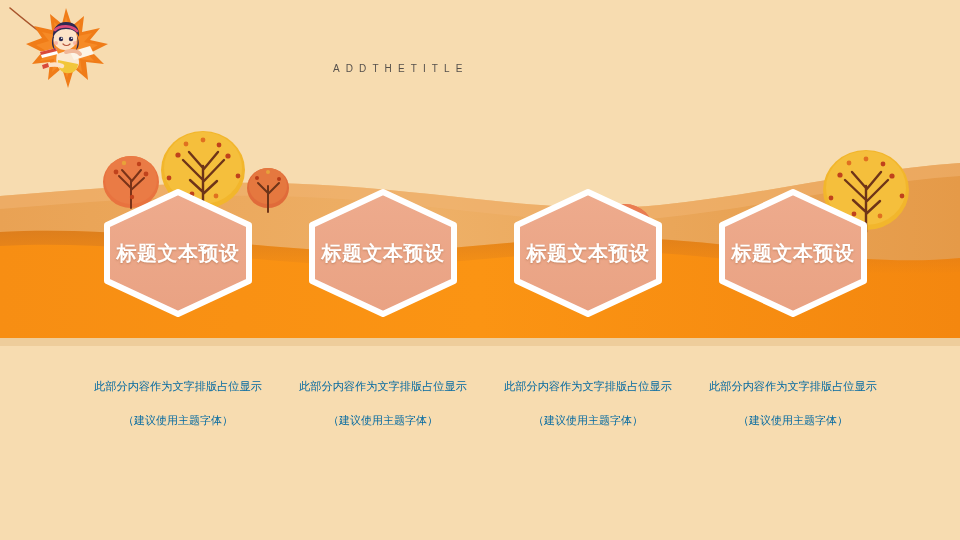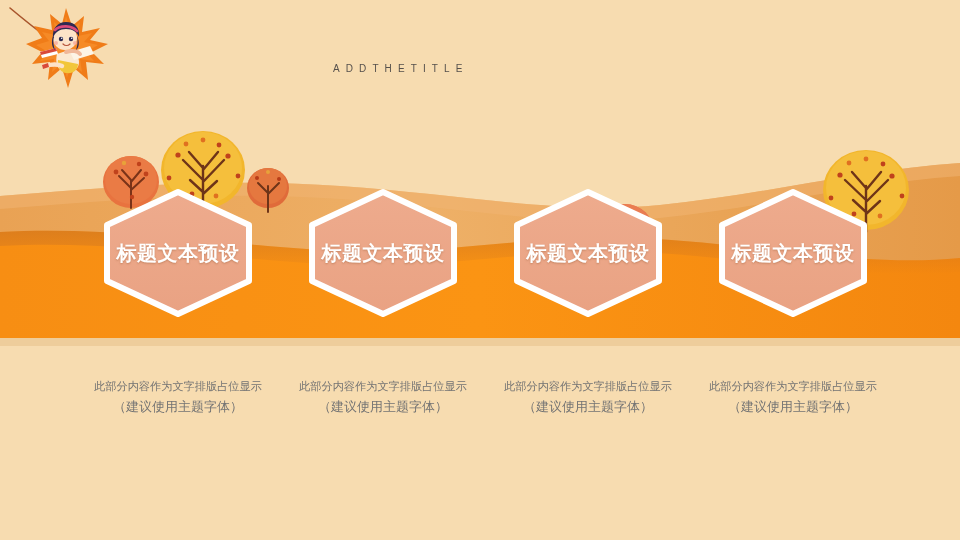--- a/index.html
+++ b/index.html
@@ -42,25 +42,25 @@
     display:flex; align-items:center; justify-content:center;
     color:#ffffff; font-size:20px; font-weight:bold; letter-spacing:0.5px;
     font-family:"DejaVu Sans","Liberation Sans",sans-serif;
     text-shadow:0 1px 2px rgba(150,90,50,.45);
     white-space:nowrap;
   }
 
   
   .caption {
     position:absolute; width:232px; text-align:center;
-    color:#737373; line-height:1.62;
+    color:#0369a1; line-height:1.62;
     font-family:"DejaVu Sans","Liberation Sans",sans-serif;
   }
   .caption .l1 { font-size:11.2px; display:block; white-space:nowrap; }
-  .caption .l2 { font-size:13px; display:block; white-space:nowrap; }
+  .caption .l2 { font-size:11px; display:block; white-space:nowrap;margin-top:16px; }
 </style>
 </head>
 <body>
 
 <div id="slide">
 
   <svg id="bg-svg" viewBox="0 0 960 540" preserveAspectRatio="none">
     <defs>
       <linearGradient id="gTan" x1="0" y1="0" x2="1" y2="0">
         <stop offset="0" stop-color="#e9a254"></stop>

